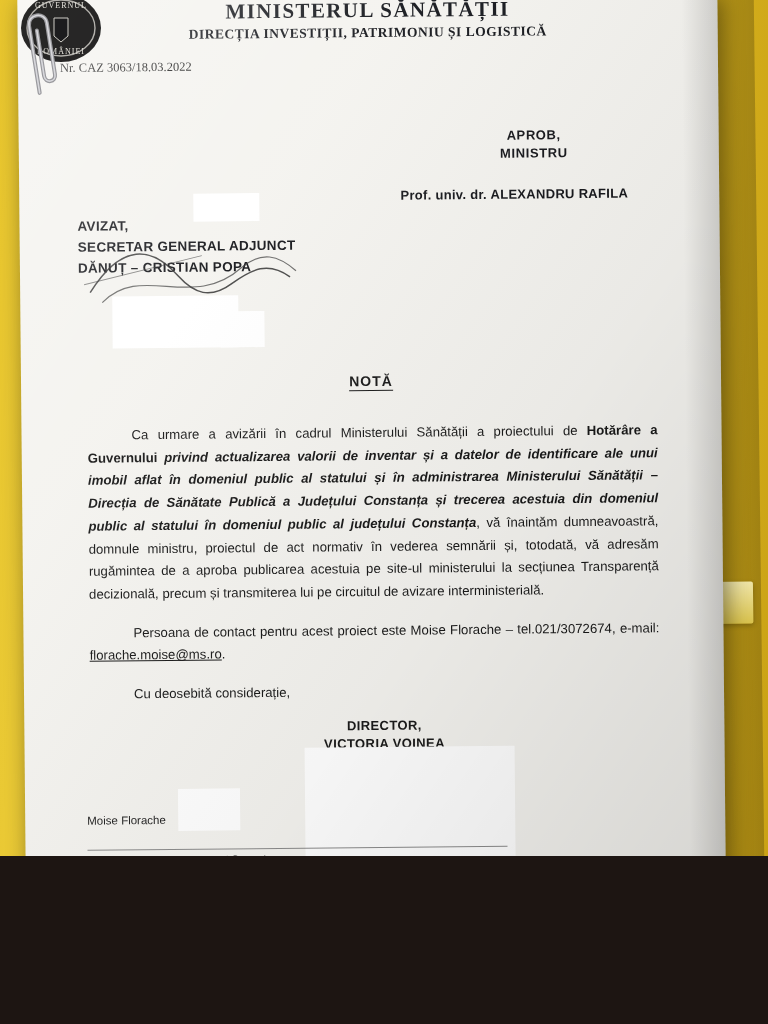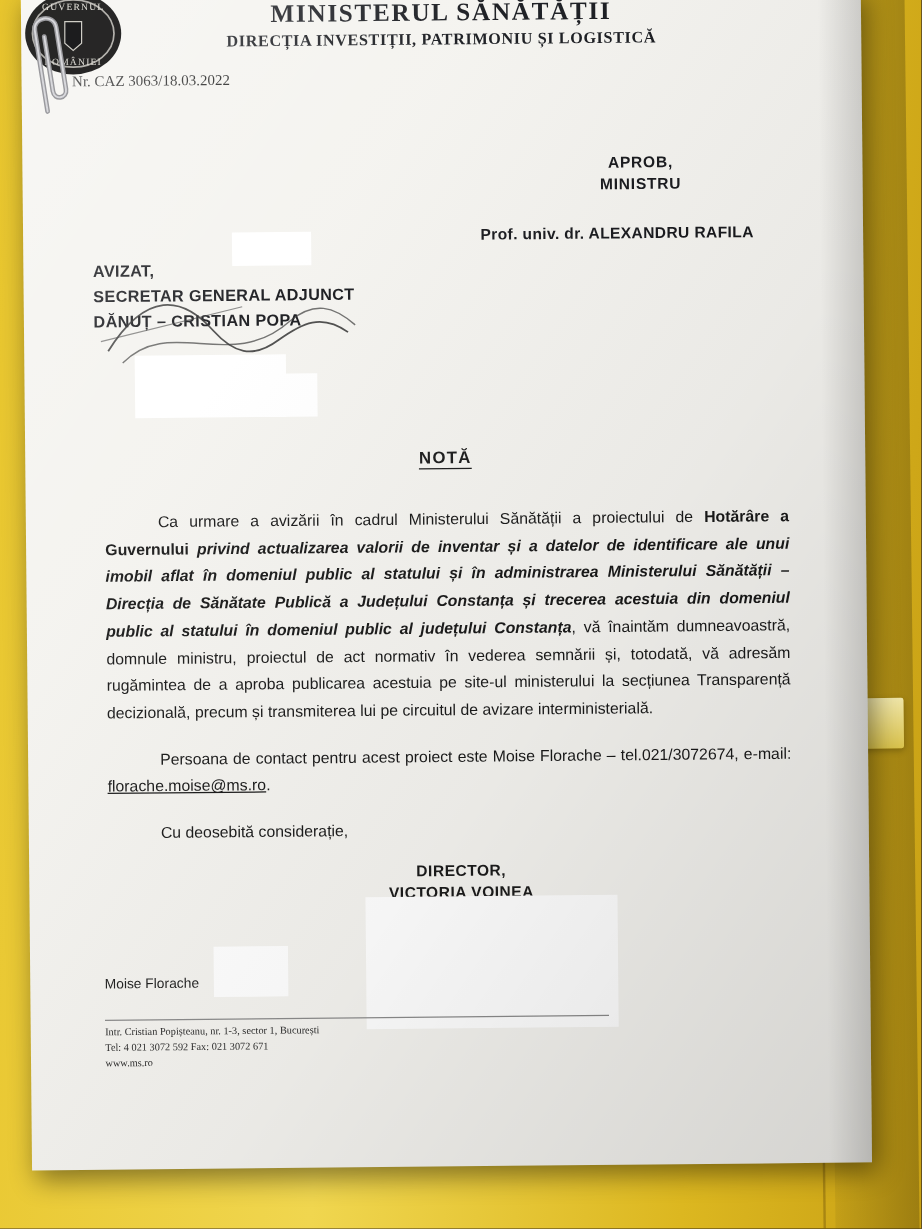--- a/index.html
+++ b/index.html
@@ -9,21 +9,21 @@
   }
   body {
     width: 768px;
     height: 1024px;
     overflow: hidden;
     font-family: "Liberation Sans", sans-serif;
   }
   #scene {
     position: relative;
     width: 768px;
-    height: 1024px;
+    height: 856px;
     overflow: hidden;
     background: linear-gradient(115deg, #2a1d16 0%, #3a2a1f 30%, #241a14 70%, #181210 100%);
   }
   
   #desk-surface {
     position: absolute;
     inset: 0;
     background:
       linear-gradient(100deg, #2e211a 0%, #46332a 25%, #2a1e17 55%, #1a1310 100%);
   }

